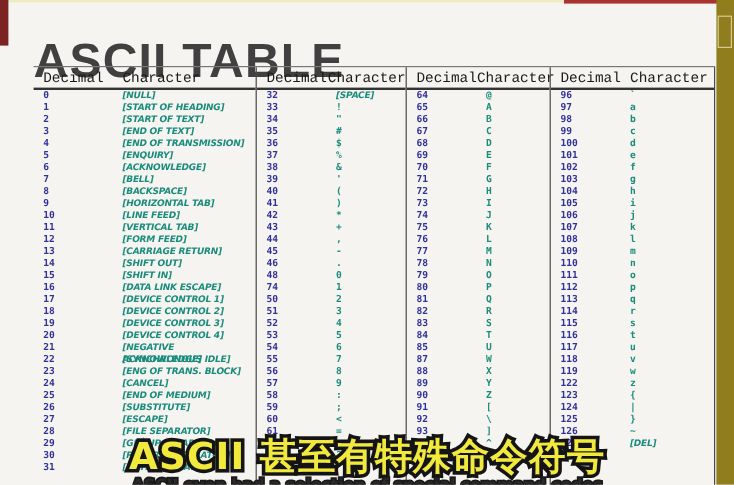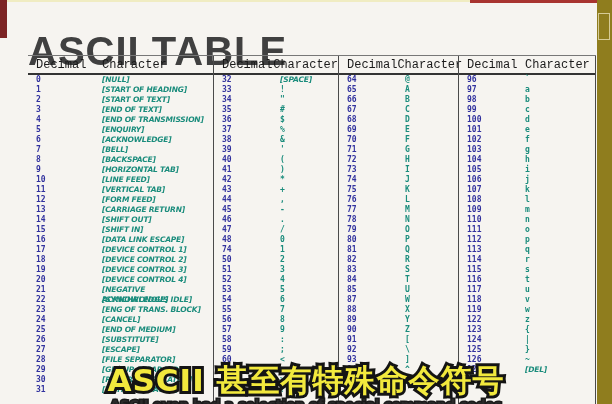--- a/index.html
+++ b/index.html
@@ -279,24 +279,20 @@
         </div>
         <div class="row">
           <span class="dec">45</span>
           <span class="chr">-</span>
         </div>
         <div class="row">
           <span class="dec">46</span>
           <span class="chr">.</span>
         </div>
         <div class="row">
-          <span class="dec">47</span>
-          <span class="chr">/</span>
-        </div>
-        <div class="row">
           <span class="dec">48</span>
           <span class="chr">0</span>
         </div>
         <div class="row">
           <span class="dec">74</span>
           <span class="chr">1</span>
         </div>
         <div class="row">
           <span class="dec">50</span>
           <span class="chr">2</span>

